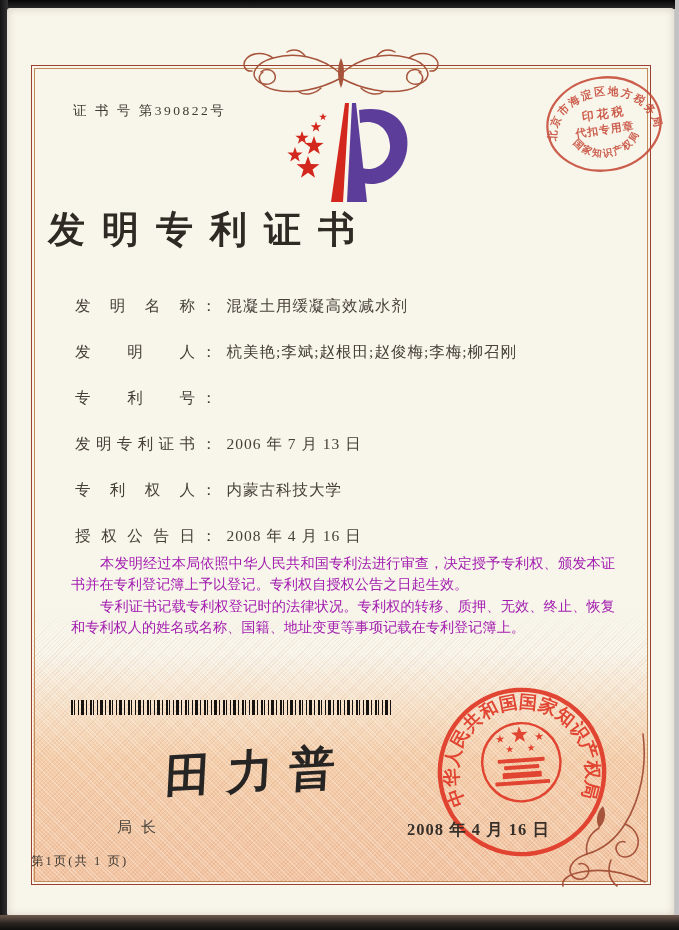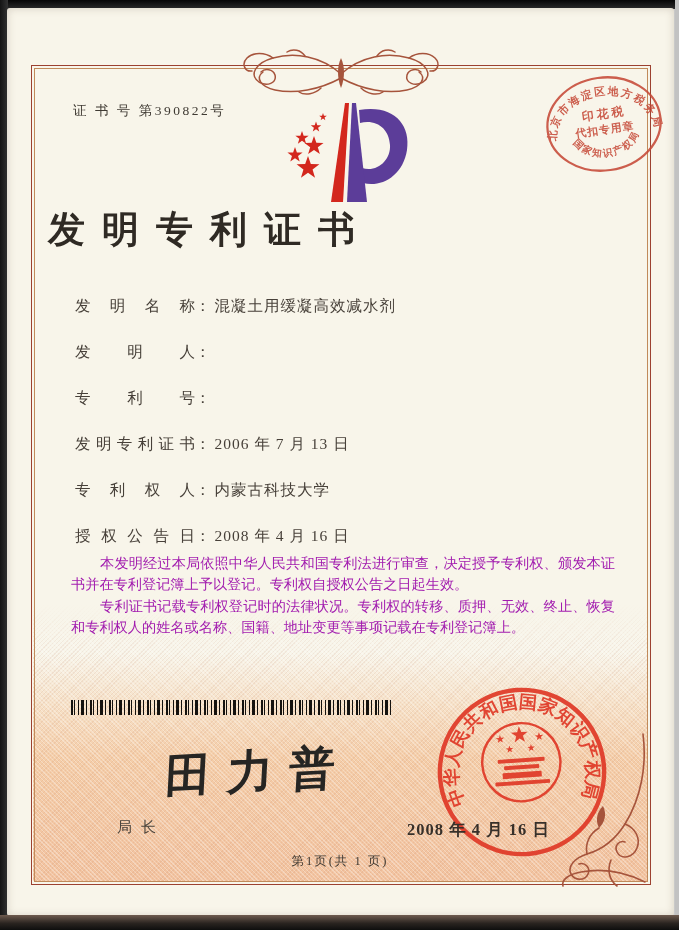--- a/index.html
+++ b/index.html
@@ -30,21 +30,21 @@
   .logo{position:absolute;left:270px;top:90px;width:140px;height:112px;}
   .tax-stamp{position:absolute;left:533px;top:62px;width:128px;height:108px;
              transform:rotate(-8deg);opacity:.88;z-index:4;}
   .tax-stamp text{fill:#c64a38;font-weight:bold;}
 
   .title{position:absolute;left:24px;top:197px;width:496px;text-align:left;
          font-size:37px;font-weight:bold;color:#2f2a24;letter-spacing:17px;text-indent:17px;}
 
   .fields{position:absolute;left:68px;top:288px;width:560px;z-index:2;}
   .field{display:flex;align-items:baseline;height:21px;margin-bottom:25px;
-         font-size:15.5px;color:#474039;}
+         font-size:15.5px;color:#474039;gap:6px;}
   .field-label{display:inline-block;width:120px;text-align:justify;text-align-last:justify;}
   .field-colon{margin-right:4px;}
   .field-value{margin-left:0;letter-spacing:1px;white-space:nowrap;}
 
   .body-text{position:absolute;left:64px;top:545px;width:544px;font-size:14.2px;
              line-height:21.3px;text-align:justify;color:#a21caf;z-index:2;}
   .body-text p{margin:0;text-indent:2.05em;}
 
   .barcode{position:absolute;left:64px;top:692px;width:322px;height:15px;z-index:2;
     background:repeating-linear-gradient(90deg,#15120f 0 2px,transparent 2px 3px,#15120f 3px 4px,
@@ -55,21 +55,21 @@
   .signature{position:absolute;left:158px;top:733px;font-size:46px;font-weight:bold;color:#262523;
              letter-spacing:16px;transform:rotate(-3deg) skewX(-6deg);z-index:2;}
 
   .seal{position:absolute;left:427px;top:676px;width:176px;height:176px;opacity:.93;
         transform:rotate(-4deg);z-index:3;}
   .seal text{fill:#e03a28;font-weight:bold;}
 
   .issue-date{position:absolute;left:400px;top:811px;width:170px;font-size:16.5px;font-weight:bold;
               letter-spacing:1px;color:#37302a;z-index:5;white-space:nowrap;}
 
-  .page-footer{position:absolute;left:24px;top:845px;width:618px;text-align:center;
+  .page-footer{position:absolute;left:24px;top:845px;width:618px;text-align:left;
                font-size:12.5px;letter-spacing:2px;color:#3f3830;z-index:2;}
 
   .ornament-top{position:absolute;left:202px;top:36px;width:264px;height:60px;z-index:2;}
   .ornament-corner{position:absolute;left:548px;top:724px;width:96px;height:158px;z-index:1;}
 </style>
 </head>
 <body>
 
 <div id="screen">
   <div class="edge-top"></div>
@@ -150,20 +150,21 @@
 
     <div class="fields">
       <div class="field">
         <span class="field-label">发明名称</span>
           <span class="field-colon">：</span>
         <span class="field-value">混凝土用缓凝高效减水剂</span>
       </div>
       <div class="field">
         <span class="field-label">发明人</span>
           <span class="field-colon">：</span>
+        <span class="field-value">杭美艳;李斌;赵根田;赵俊梅;李梅;柳召刚</span>
       </div>
       <div class="field">
         <span class="field-label">专利号</span>
           <span class="field-colon">：</span>
       </div>
       <div class="field">
         <span class="field-label">发明专利证书</span>
           <span class="field-colon">：</span>
         <span class="field-value">2006 年 7 月 13 日</span>
       </div>

